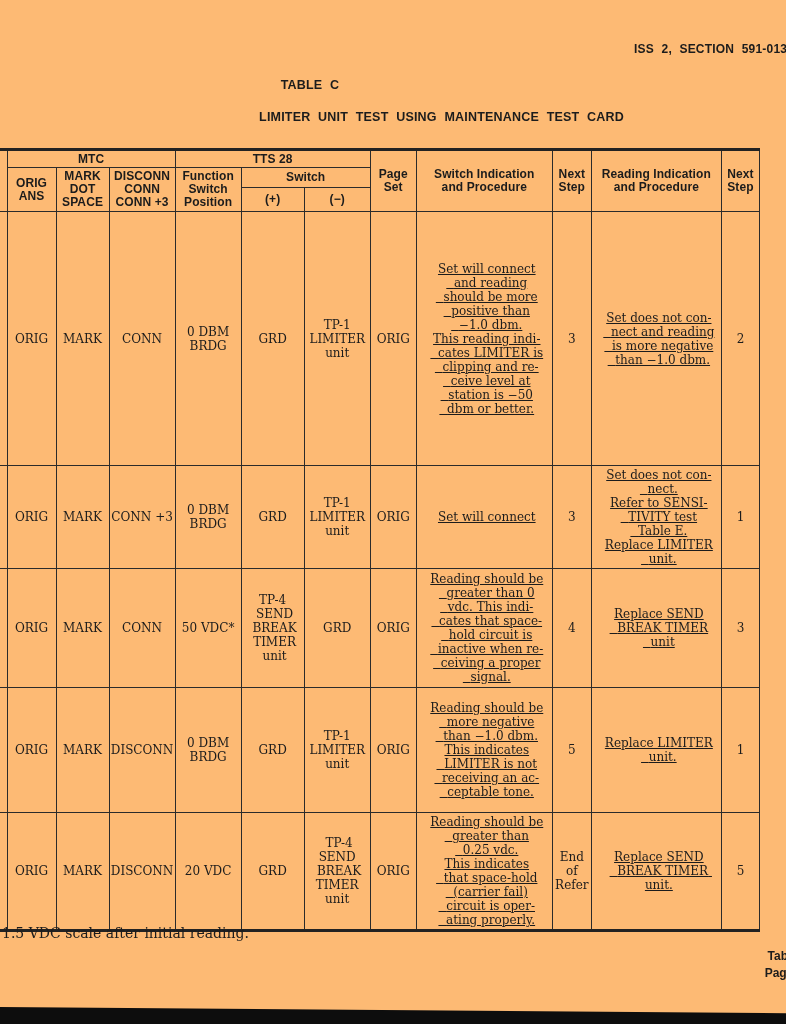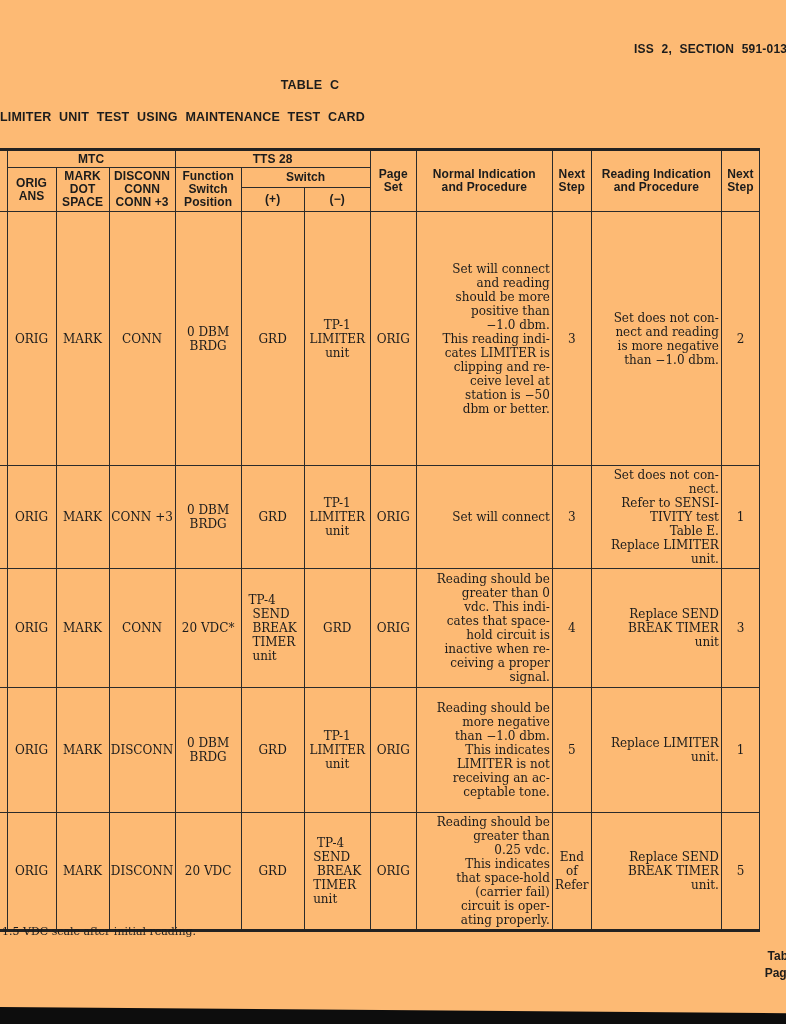--- a/index.html
+++ b/index.html
@@ -13,50 +13,50 @@
   
   .docref{
     position:absolute;top:42px;right:17px;
     font-weight:bold;font-size:12px;letter-spacing:.2px;word-spacing:4px;
   }
   .tlabel{
     position:absolute;top:78px;left:0;width:620px;text-align:center;
     font-weight:bold;font-size:12.5px;word-spacing:4px;letter-spacing:.2px;
   }
   .ttitle{
-    position:absolute;top:110px;left:0;width:624px;text-align:left;
+    position:absolute;top:110px;left:0;width:624px;text-align:right;
     font-weight:bold;font-size:12.5px;word-spacing:4px;letter-spacing:.2px;
   }
   
   .tblwrap{position:absolute;left:-4px;top:148px;}
   table{
     border-collapse:collapse;table-layout:fixed;width:764px;
     border-top:3px solid #222;border-bottom:3px solid #222;
   }
   th,td{border:1px solid #2b2b2b;padding:0;overflow:hidden;vertical-align:middle;}
   th{
     font-family:"Liberation Sans",sans-serif;font-weight:bold;
     font-size:12px;line-height:13px;text-align:center;white-space:pre-line;
     letter-spacing:.1px;
   }
   td{
     font-family:"DejaVu Serif",serif;font-size:12px;line-height:14px;
     text-align:center;white-space:pre-line;
   }
-  td.txt{text-align:right;white-space:pre-wrap;padding:2px 2px 2px 7px;}
+  td.txt{text-align:center;white-space:pre-wrap;padding:2px 2px 2px 7px;text-decoration:underline;}
   td.probe{white-space:pre-wrap;}
-  .pblk{display:inline-block;text-align:left;white-space:pre-wrap;}
+  .pblk{display:inline-block;text-align:center;white-space:pre-wrap;}
   td.sliver{border-left:none;}
   tr.h1{height:18px;} tr.h2{height:20px;} tr.h3{height:24px;}
   tr.r1{height:254px;} tr.r2{height:98px;} tr.r3{height:119px;}
   tr.r4{height:125px;} tr.r5{height:108px;}
   
   .footnote{
     position:absolute;left:2px;top:925px;
-    font-family:"DejaVu Serif",serif;font-size:11px;
+    font-family:"DejaVu Serif",serif;font-size:14px;
   }
   .pagefoot{
     position:absolute;right:16px;top:948px;text-align:right;
     font-weight:bold;font-size:12px;line-height:17px;word-spacing:3px;
   }
   .scanbar{
     position:absolute;left:0;top:1000px;width:786px;height:24px;
     background:#0d0d0d;
     clip-path:polygon(0 29%,100% 55%,100% 100%,0 100%);
   }
@@ -87,21 +87,21 @@
           <col style="width:38px">
     </colgroup>
 
     <tbody>
           <tr class="h1">
       <td class="sliver" rowspan="3"></td>
       <th colspan="3">MTC</th>
       <th colspan="3">TTS 28</th>
       <th rowspan="3">Page
 Set</th>
-      <th rowspan="3">Normal Indication
+      <th rowspan="3">Switch Indication
 and Procedure</th>
       <th rowspan="3">Next
 Step</th>
       <th rowspan="3">Reading Indication
 and Procedure</th>
       <th rowspan="3">Next
 Step</th>
     </tr>
     <tr class="h2">
       <th rowspan="2">ORIG
@@ -175,21 +175,21 @@
 Replace LIMITER
   unit.</td>
       <td>1</td>
     </tr>
 
     <tr class="r3">
       <td class="sliver"></td>
       <td>ORIG</td>
       <td>MARK</td>
       <td>CONN</td>
-      <td>20 VDC*</td>
+      <td>50 VDC*</td>
       <td class="probe"><span class="pblk">TP-4
  SEND
  BREAK
  TIMER
  unit</span></td>
       <td class="probe">GRD</td>
       <td>ORIG</td>
       <td class="txt">Reading should be
   greater than 0
   vdc. This indi-

